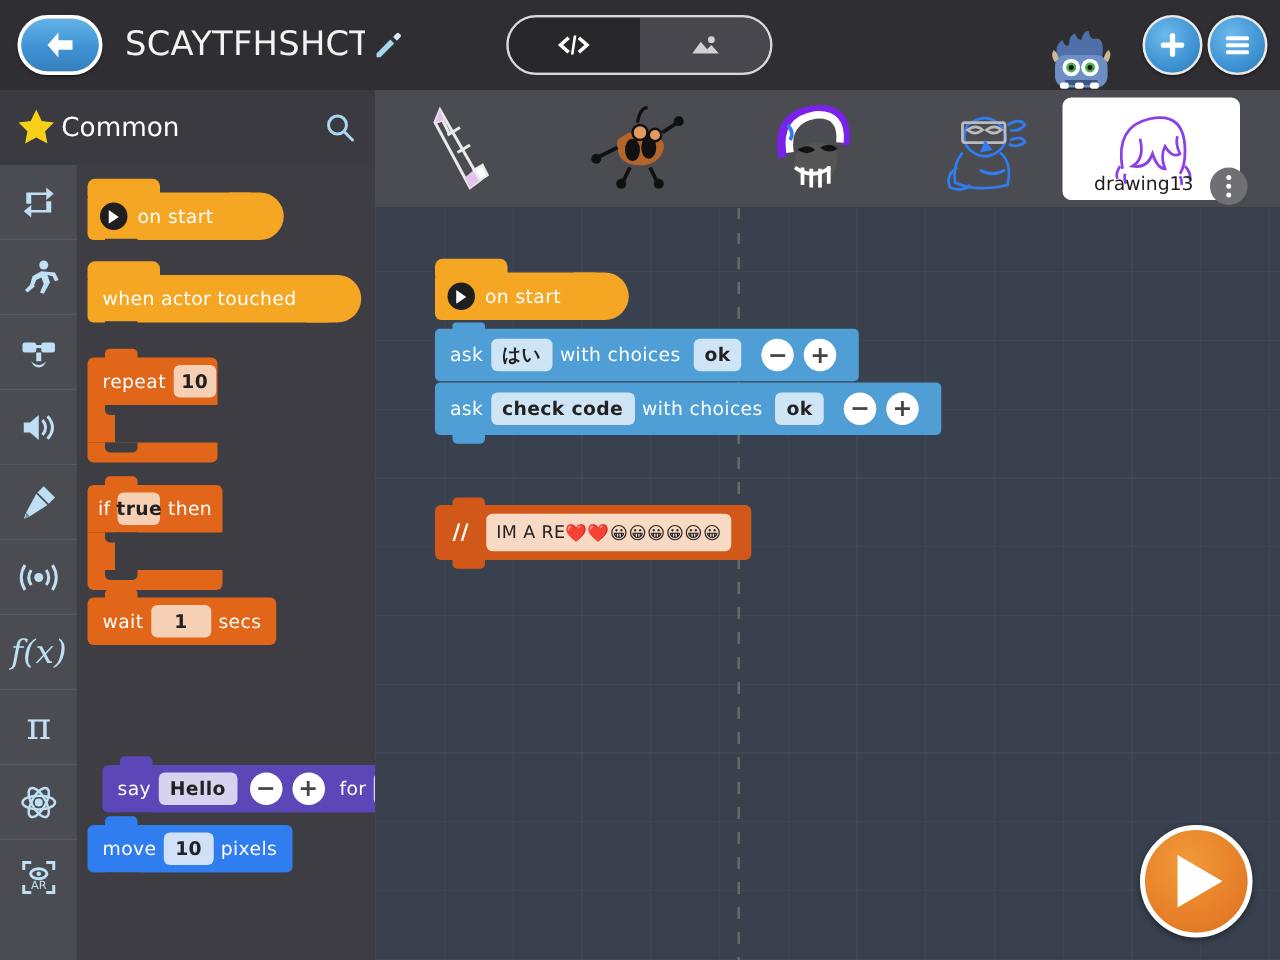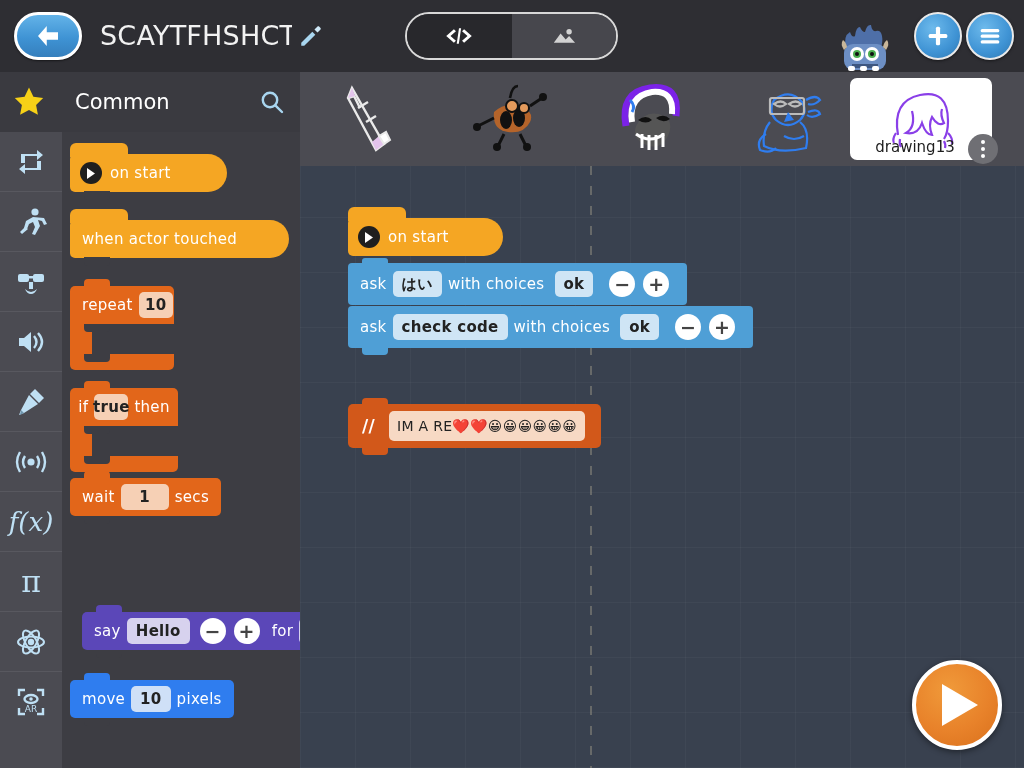--- a/index.html
+++ b/index.html
@@ -63,21 +63,21 @@
   .round-btn.menu { right: 10px; }
   .round-btn svg { width: 28px; height: 28px; fill: #ffffff; }
 
   
   .palette-head {
     position: absolute; left: 0; top: 72px; width: 300px; height: 60px;
     background: #3a3a40;
     display: flex; align-items: center;
   }
   .star { margin-left: 12px; width: 34px; height: 34px; }
-  .cat-name { margin-left: 29px; color: #ffffff; font-size: 21px; }
+  .cat-name { margin-left: 3px; color: #ffffff; font-size: 21px; }
   .search-btn { position: absolute; right: 14px; top: 16px; width: 28px; height: 28px; }
   .search-btn svg { width: 28px; height: 28px; stroke: #a9d6f0; fill: none; stroke-width: 2.4; }
 
   .icon-rail {
     position: absolute; left: 0; top: 132px; width: 62px; height: 636px;
     background: #4b4b52;
   }
   .rail-item {
     height: 60px; width: 62px;
     display: flex; align-items: center; justify-content: center;
@@ -419,21 +419,21 @@
         <span>say</span>
         <span class="field" style="background:#d7d2ee">Hello</span>
         <span class="circ">−</span>
         <span class="circ">+</span>
         <span style="margin-left:8px">for</span>
         <span class="field" style="background:#d7d2ee">2</span>
       </div>
       <div class="notch-bot" style="background:#3d3d43;"></div>
     </div>
 
-    <div class="blk" style="left:8px; top:548px;">
+    <div class="blk" style="left:8px; top:528px;">
       <div class="notch-top" style="background:#2f7def;"></div>
       <div class="body" style="background:#2f7def;">
         <span>move</span>
         <span class="field" style="background:#cfe0f7">10</span>
         <span>pixels</span>
       </div>
       <div class="notch-bot" style="background:#3d3d43;"></div>
     </div>
   </div>
 

